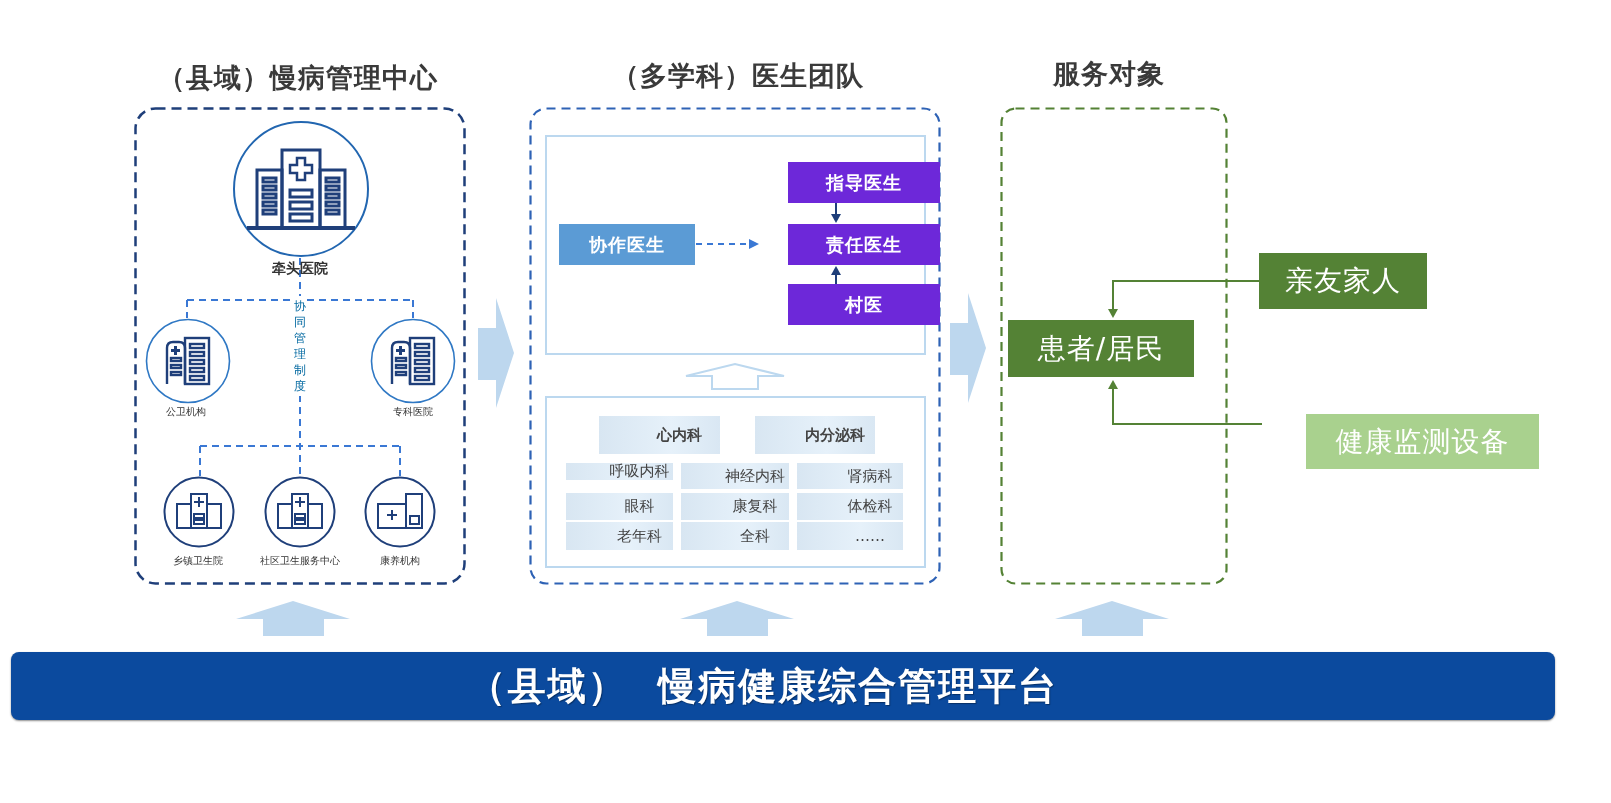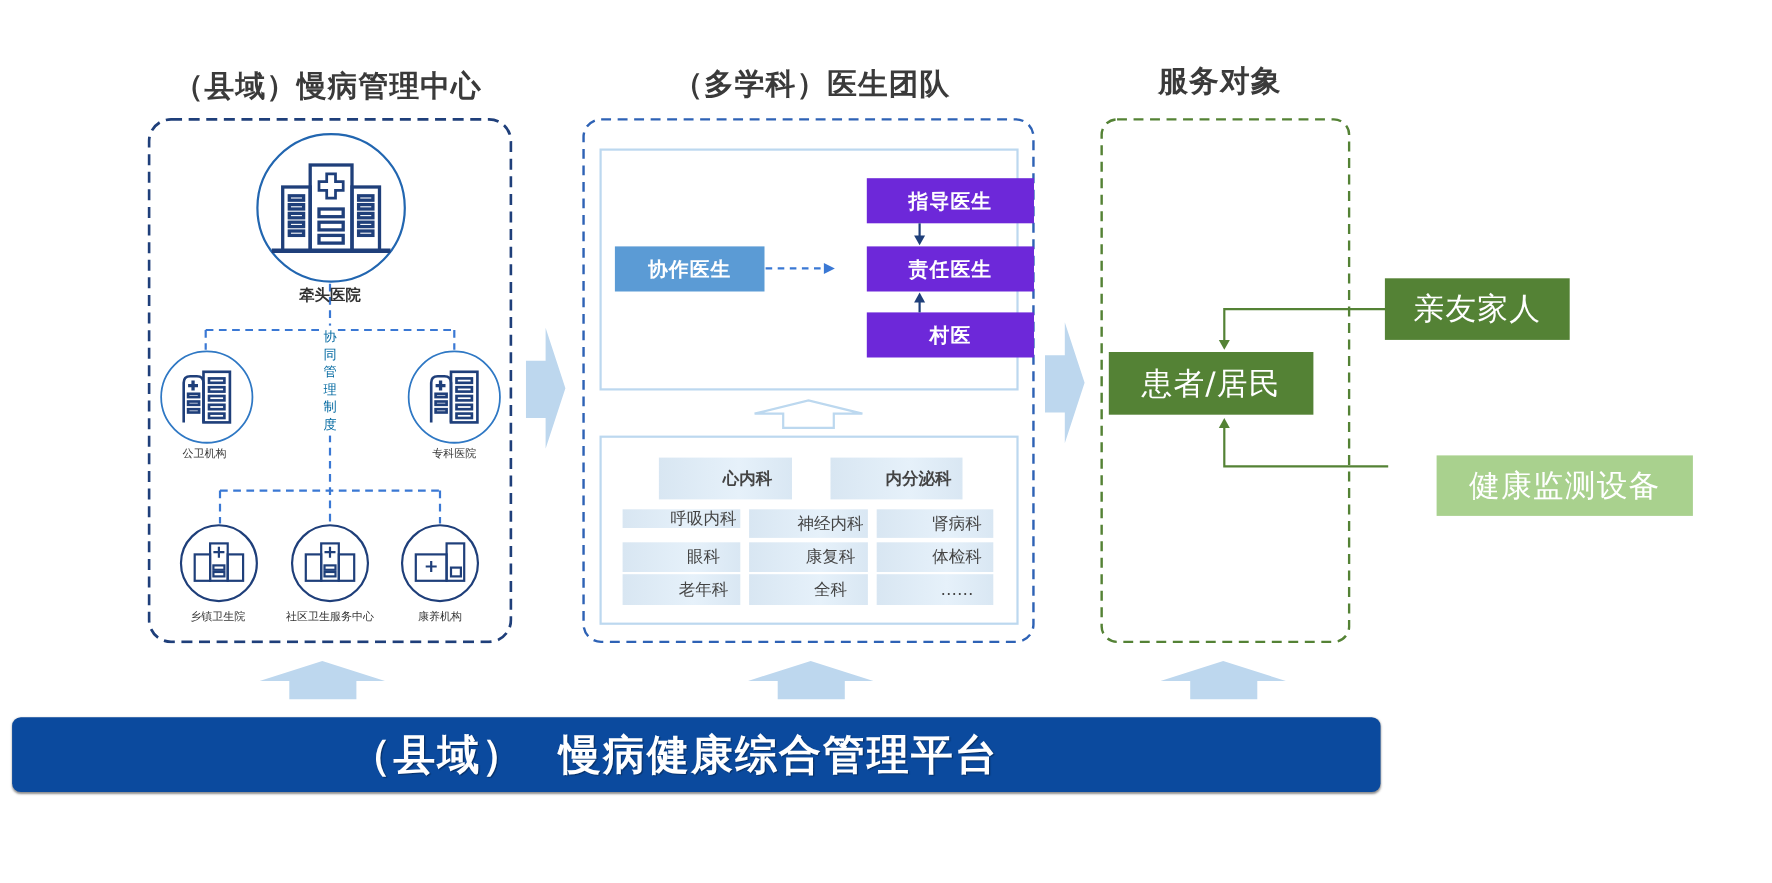--- a/index.html
+++ b/index.html
@@ -40,21 +40,21 @@
   
   .green-box {
     position: absolute; color: #fff; font-size: 28px;
     display: flex; align-items: center; justify-content: center; letter-spacing: 1px;
   }
   .green-box.dark { background: #548235; }
   .green-box.light { background: #a9d18e; }
 
   
   .platform {
-    position: absolute; left: 11px; top: 652px; width: 1244px; height: 68px;
+    position: absolute; left: 11px; top: 652px; width: 1544px; height: 68px;
     background: #0b4a9e; border-radius: 8px;
     box-shadow: 0 1px 2px rgba(0,0,0,0.45);
     display: flex; align-items: center; justify-content: center;
   }
   .platform span {
     color: #fff; font-size: 38px; font-weight: bold; letter-spacing: 2px; white-space: pre;
     text-shadow: 1px 1px 1px rgba(0,0,0,0.35);
     margin-left: -40px;
   }
 </style>

